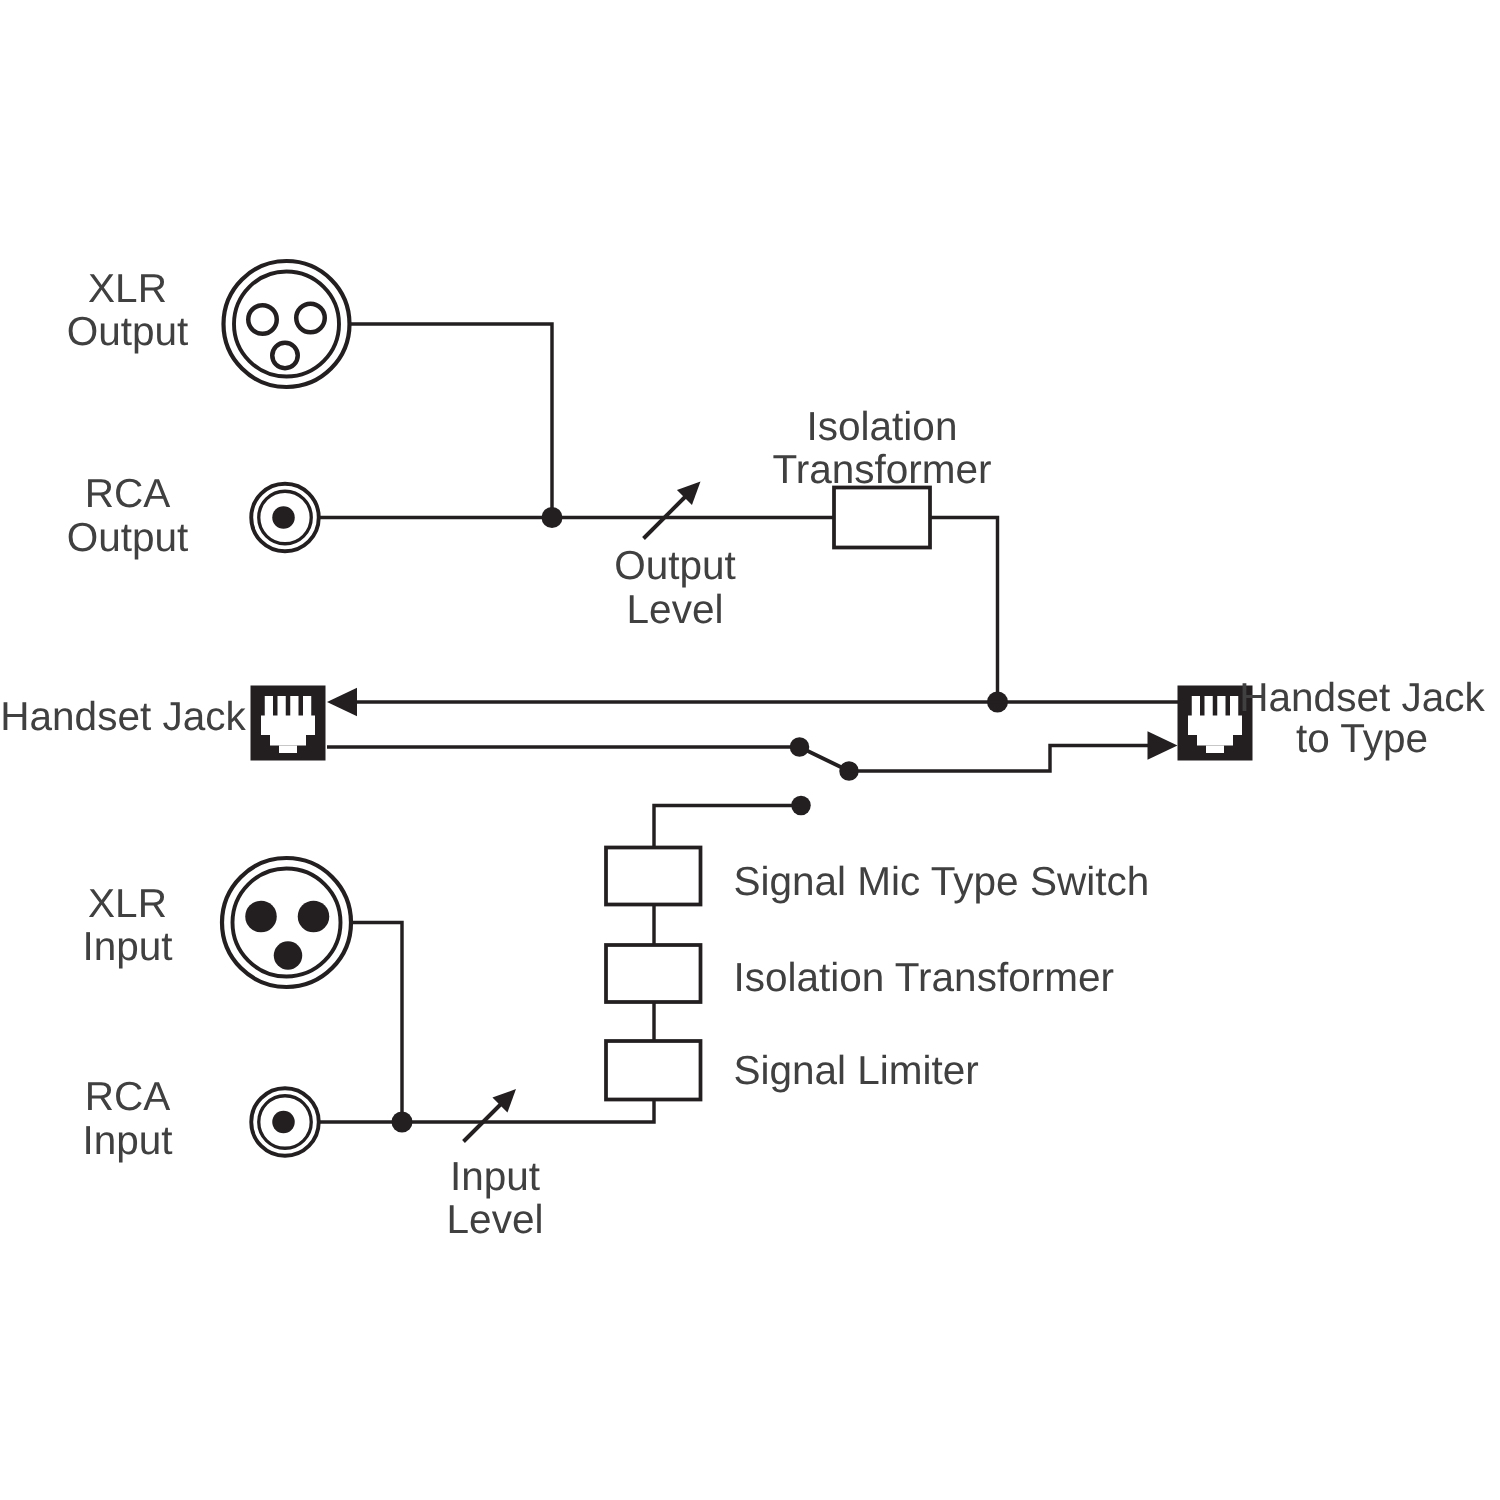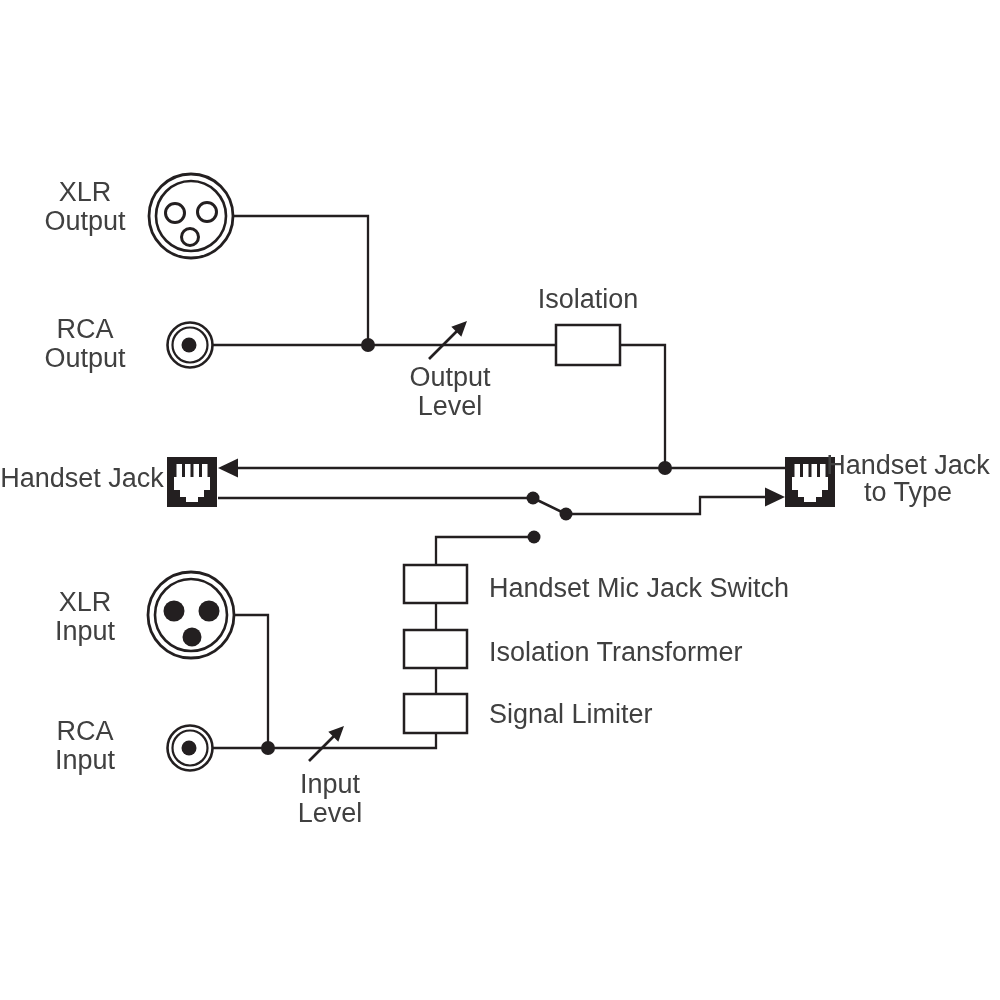--- a/index.html
+++ b/index.html
@@ -127,38 +127,39 @@
     <span>Output</span>
   </div>
 
   <div class="lbl" style="left:85px;top:344px;">
     <span>RCA</span>
     <span>Output</span>
   </div>
 
   <div class="lbl" style="left:588px;top:283px;margin-top:16px;">
     <span>Isolation</span>
+    <span>Transformer</span>
   </div>
 
   <div class="lbl" style="left:450px;top:392px;">
     <span>Output</span>
     <span>Level</span>
   </div>
 
   <div class="lbl" style="left:82px;top:478px;line-height:27px;">
     <span>Handset Jack</span>
   </div>
 
   <div class="lbl" style="left:908px;top:479px;line-height:27px;">
     <span>Handset Jack</span>
     <span>to Type</span>
   </div>
 
   <div class="lbl left" style="left:489px;top:588px;">
-    <span>Handset Mic Jack Switch</span>
+    <span>Signal Mic Type Switch</span>
   </div>
 
   <div class="lbl left" style="left:489px;top:714px;">
     <span>Signal Limiter</span>
   </div>
 
   <div class="lbl left" style="left:489px;top:652px;">
     <span>Isolation Transformer</span>
   </div>
 

